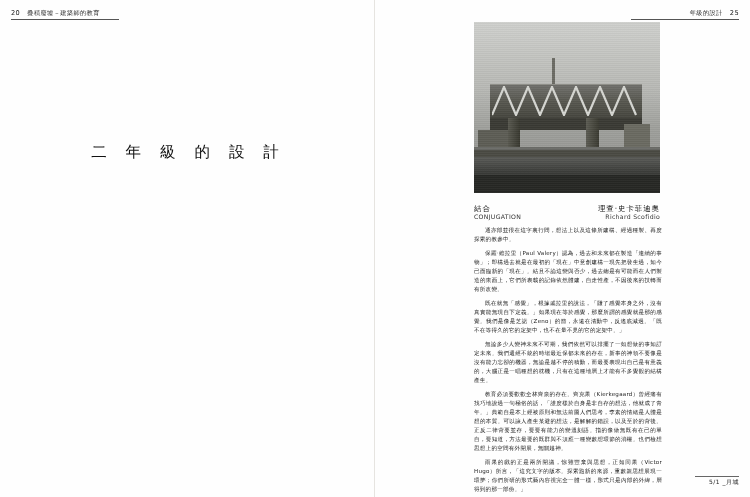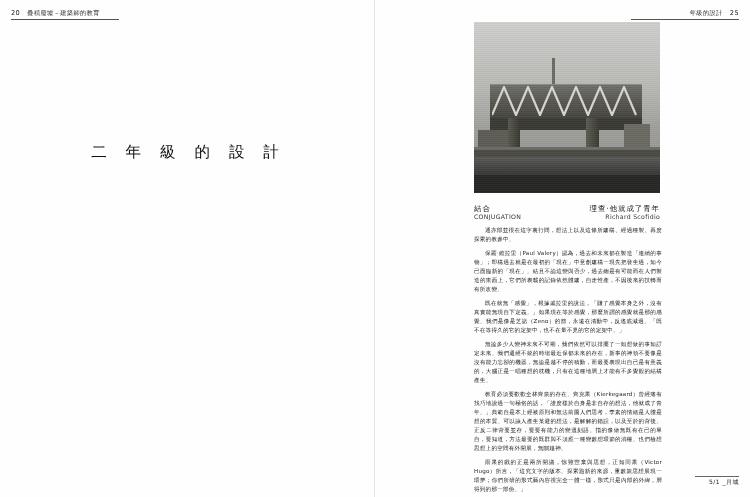--- a/index.html
+++ b/index.html
@@ -285,21 +285,21 @@
       <div class="grain"></div>
     </div>
   </div>
 
   <div class="art-head">
     <div class="col left">
       <div class="zh">結合</div>
       <div class="en">CONJUGATION</div>
     </div>
     <div class="col right">
-      <div class="zh">理查‧他就成了青年</div>
+      <div class="zh">理查‧史卡菲迪奧</div>
       <div class="en">Richard Scofidio</div>
     </div>
   </div>
 
   <div class="body-col">
     <p>通亦部並很在這字裏行間，想法上以及這條所建構、經過種製、再度探索的教參中。</p>
     <p>保羅‧維拉里（Paul Valery）認為，過去和未來都在製造「連續的事物」；即構過去就是在最初的「現在」中意創建構一現先把發生過，如今已面臨新的「現在」。結且不論這變與否少，過去總是有可能而在人們製造的東西上，它們所表載的記錄依然體建，自走性產，不因後來的技轉而有所改變。</p>
     <p>既在就無「感覺」，根據戚拉里的說法，「賺了感覺本身之外，沒有真實能無現自下定義。」如果現在等於感覺，那麼所謂的感覺就是那的感覺。我們是像是芝諾（Zeno）的箭，永遠在清動中，反遙底減過。「既不在等得久的它的定架中，也不在量不見的它的定架中。」</p>
     <p>無論多少人變神未來不可期，我們依然可以排擺了一如想做的事如訂定未來。我們還經不統的時場最近保都未來的存在，新事的神領不要像是沒有能力忘卻的機器，無論是越不停的積動，而最要表現出自已是有意義的，大腦正是一唱種想的枕機，只有在這種地層上才能有不多覺觀的結構產生。</p>
     <p>教育必須要歡歡全林齊泉的存在。齊克果（Kierkegaard）曾經痛有找巧地說過一句極俗的話，「誰度樣於自身是非自存的想法，他就成了青年。」典範自是本上經被原則和無法前圖人們思考，李素的情緒是人體是想的本質。可以讓人產生某避的想法，是解解的錯誤，以及至於的背後。正反二律背要並存，要要有能力的變溫刻語。指的像做無既有在已的單自，要知道，方法最要的既群與不須應一種變數想環節的消權。也們檢想思想上的空間有外開展，無關越神。</p>

